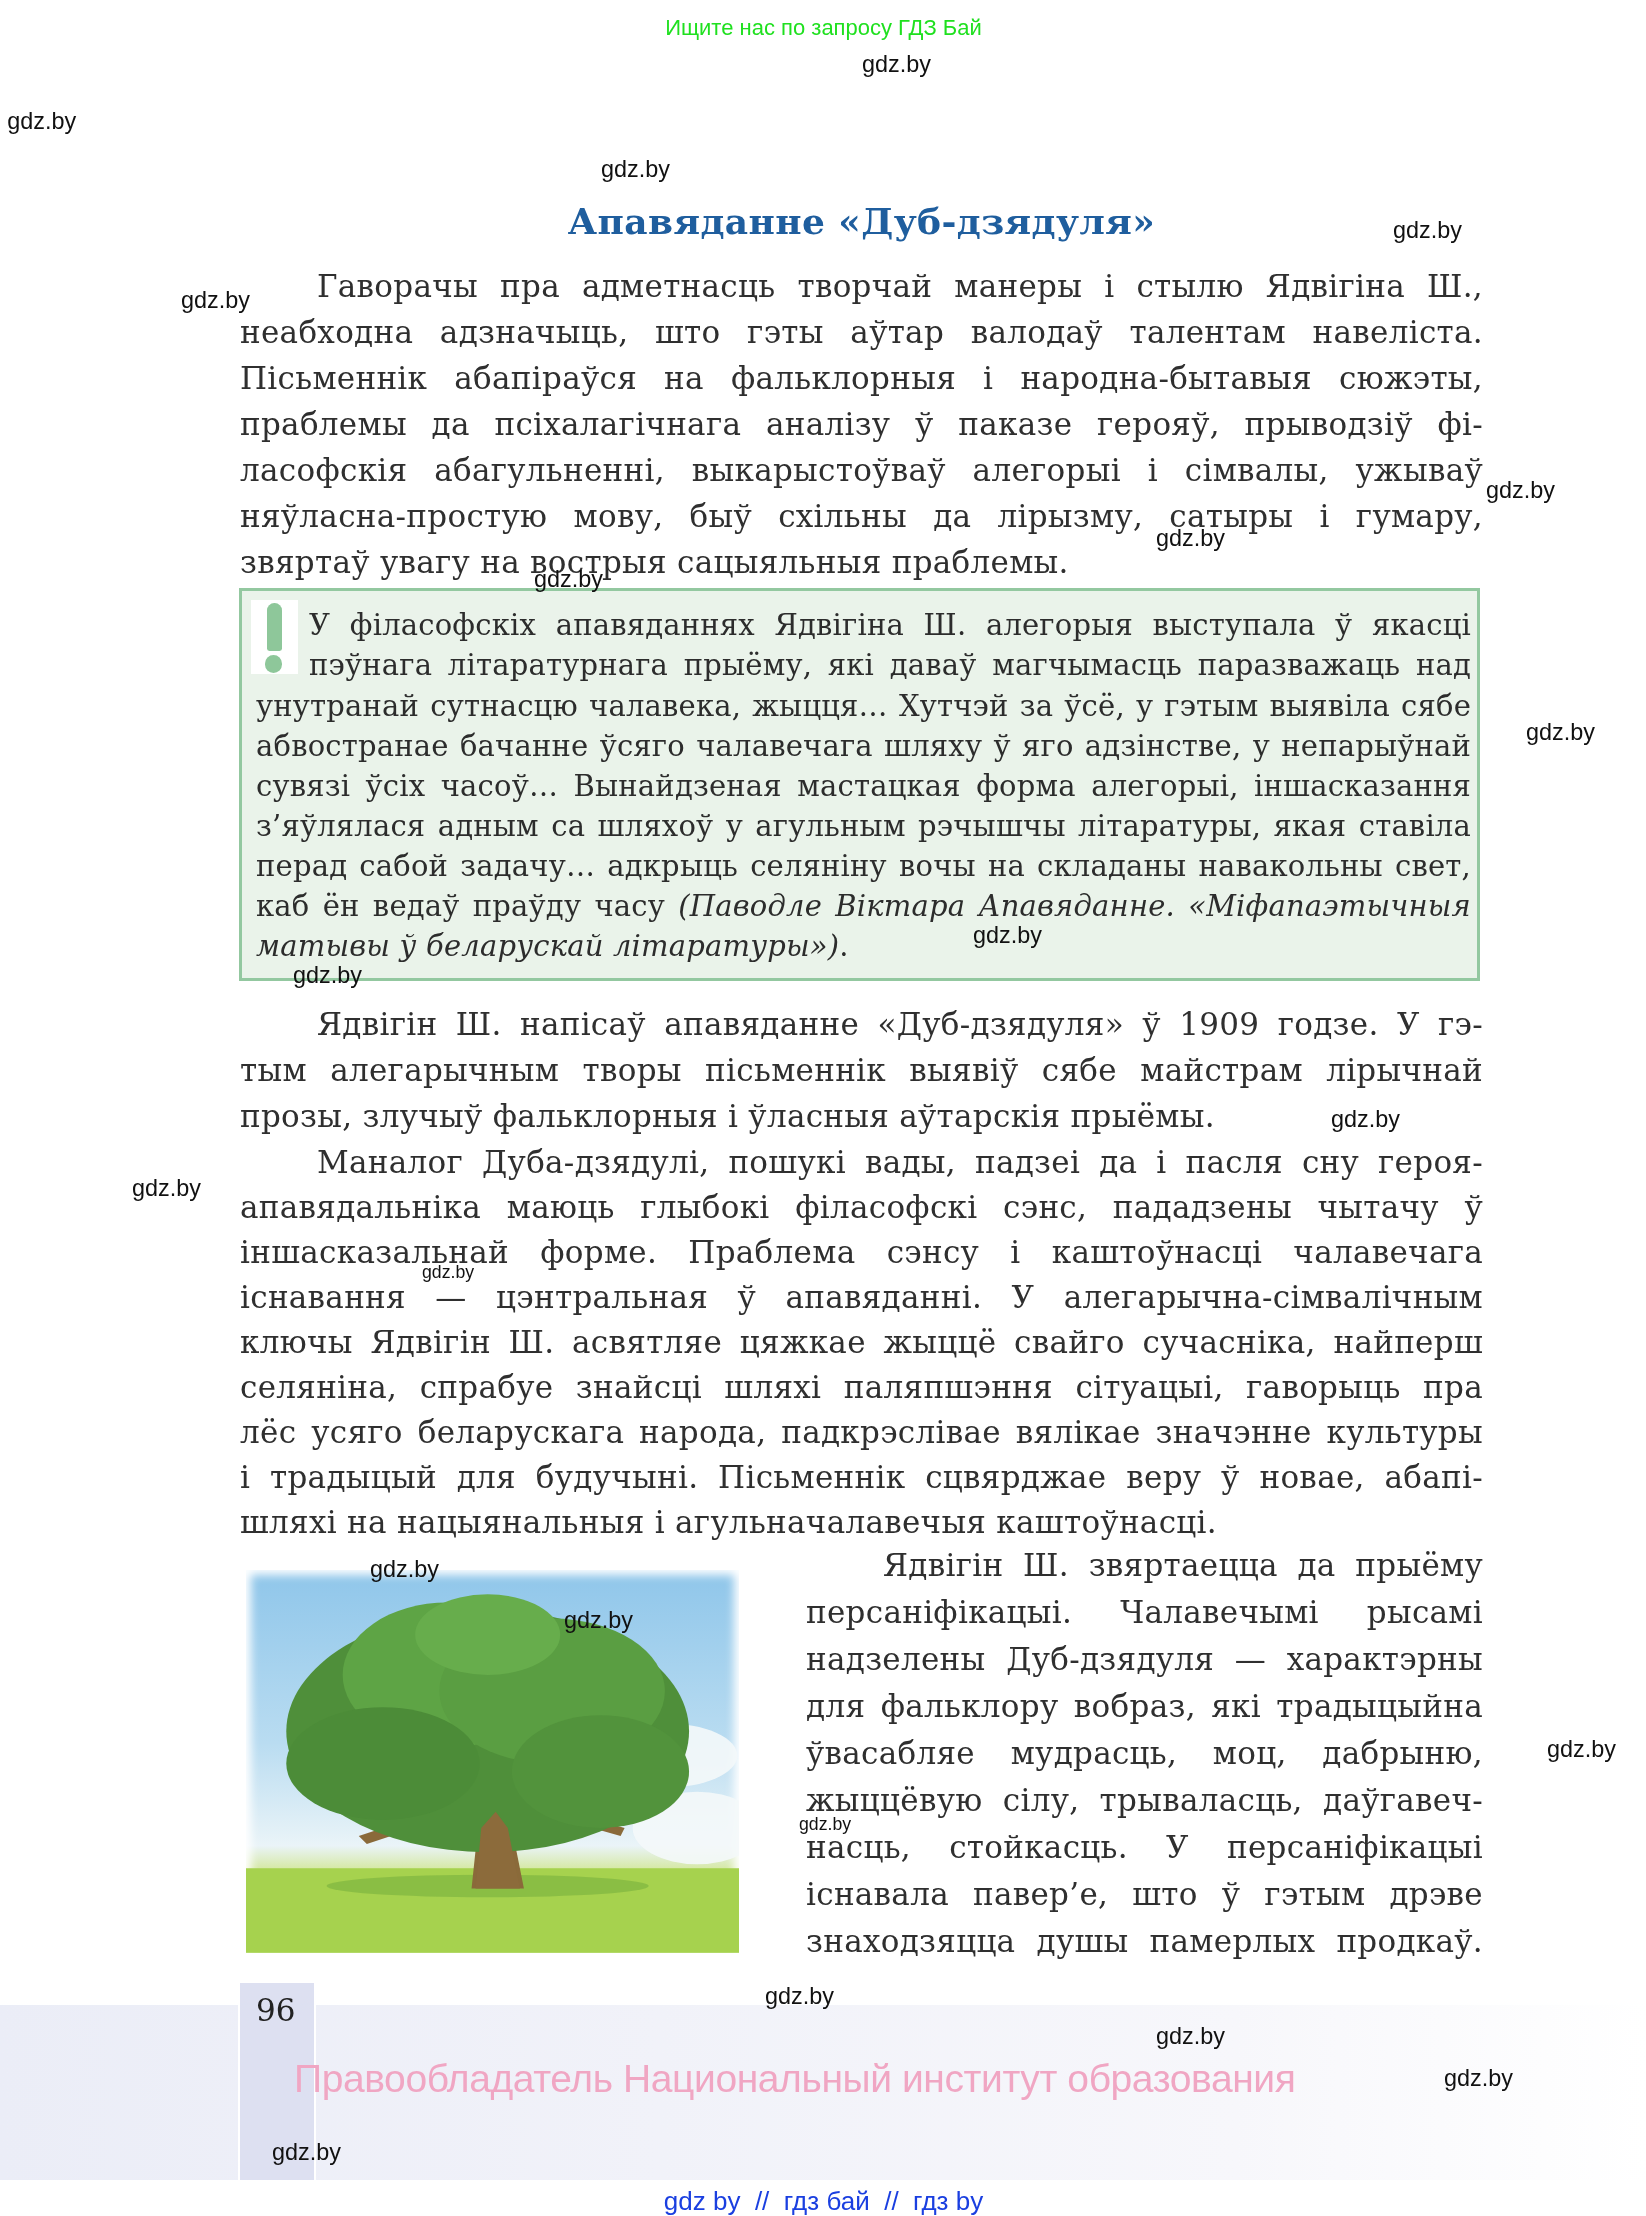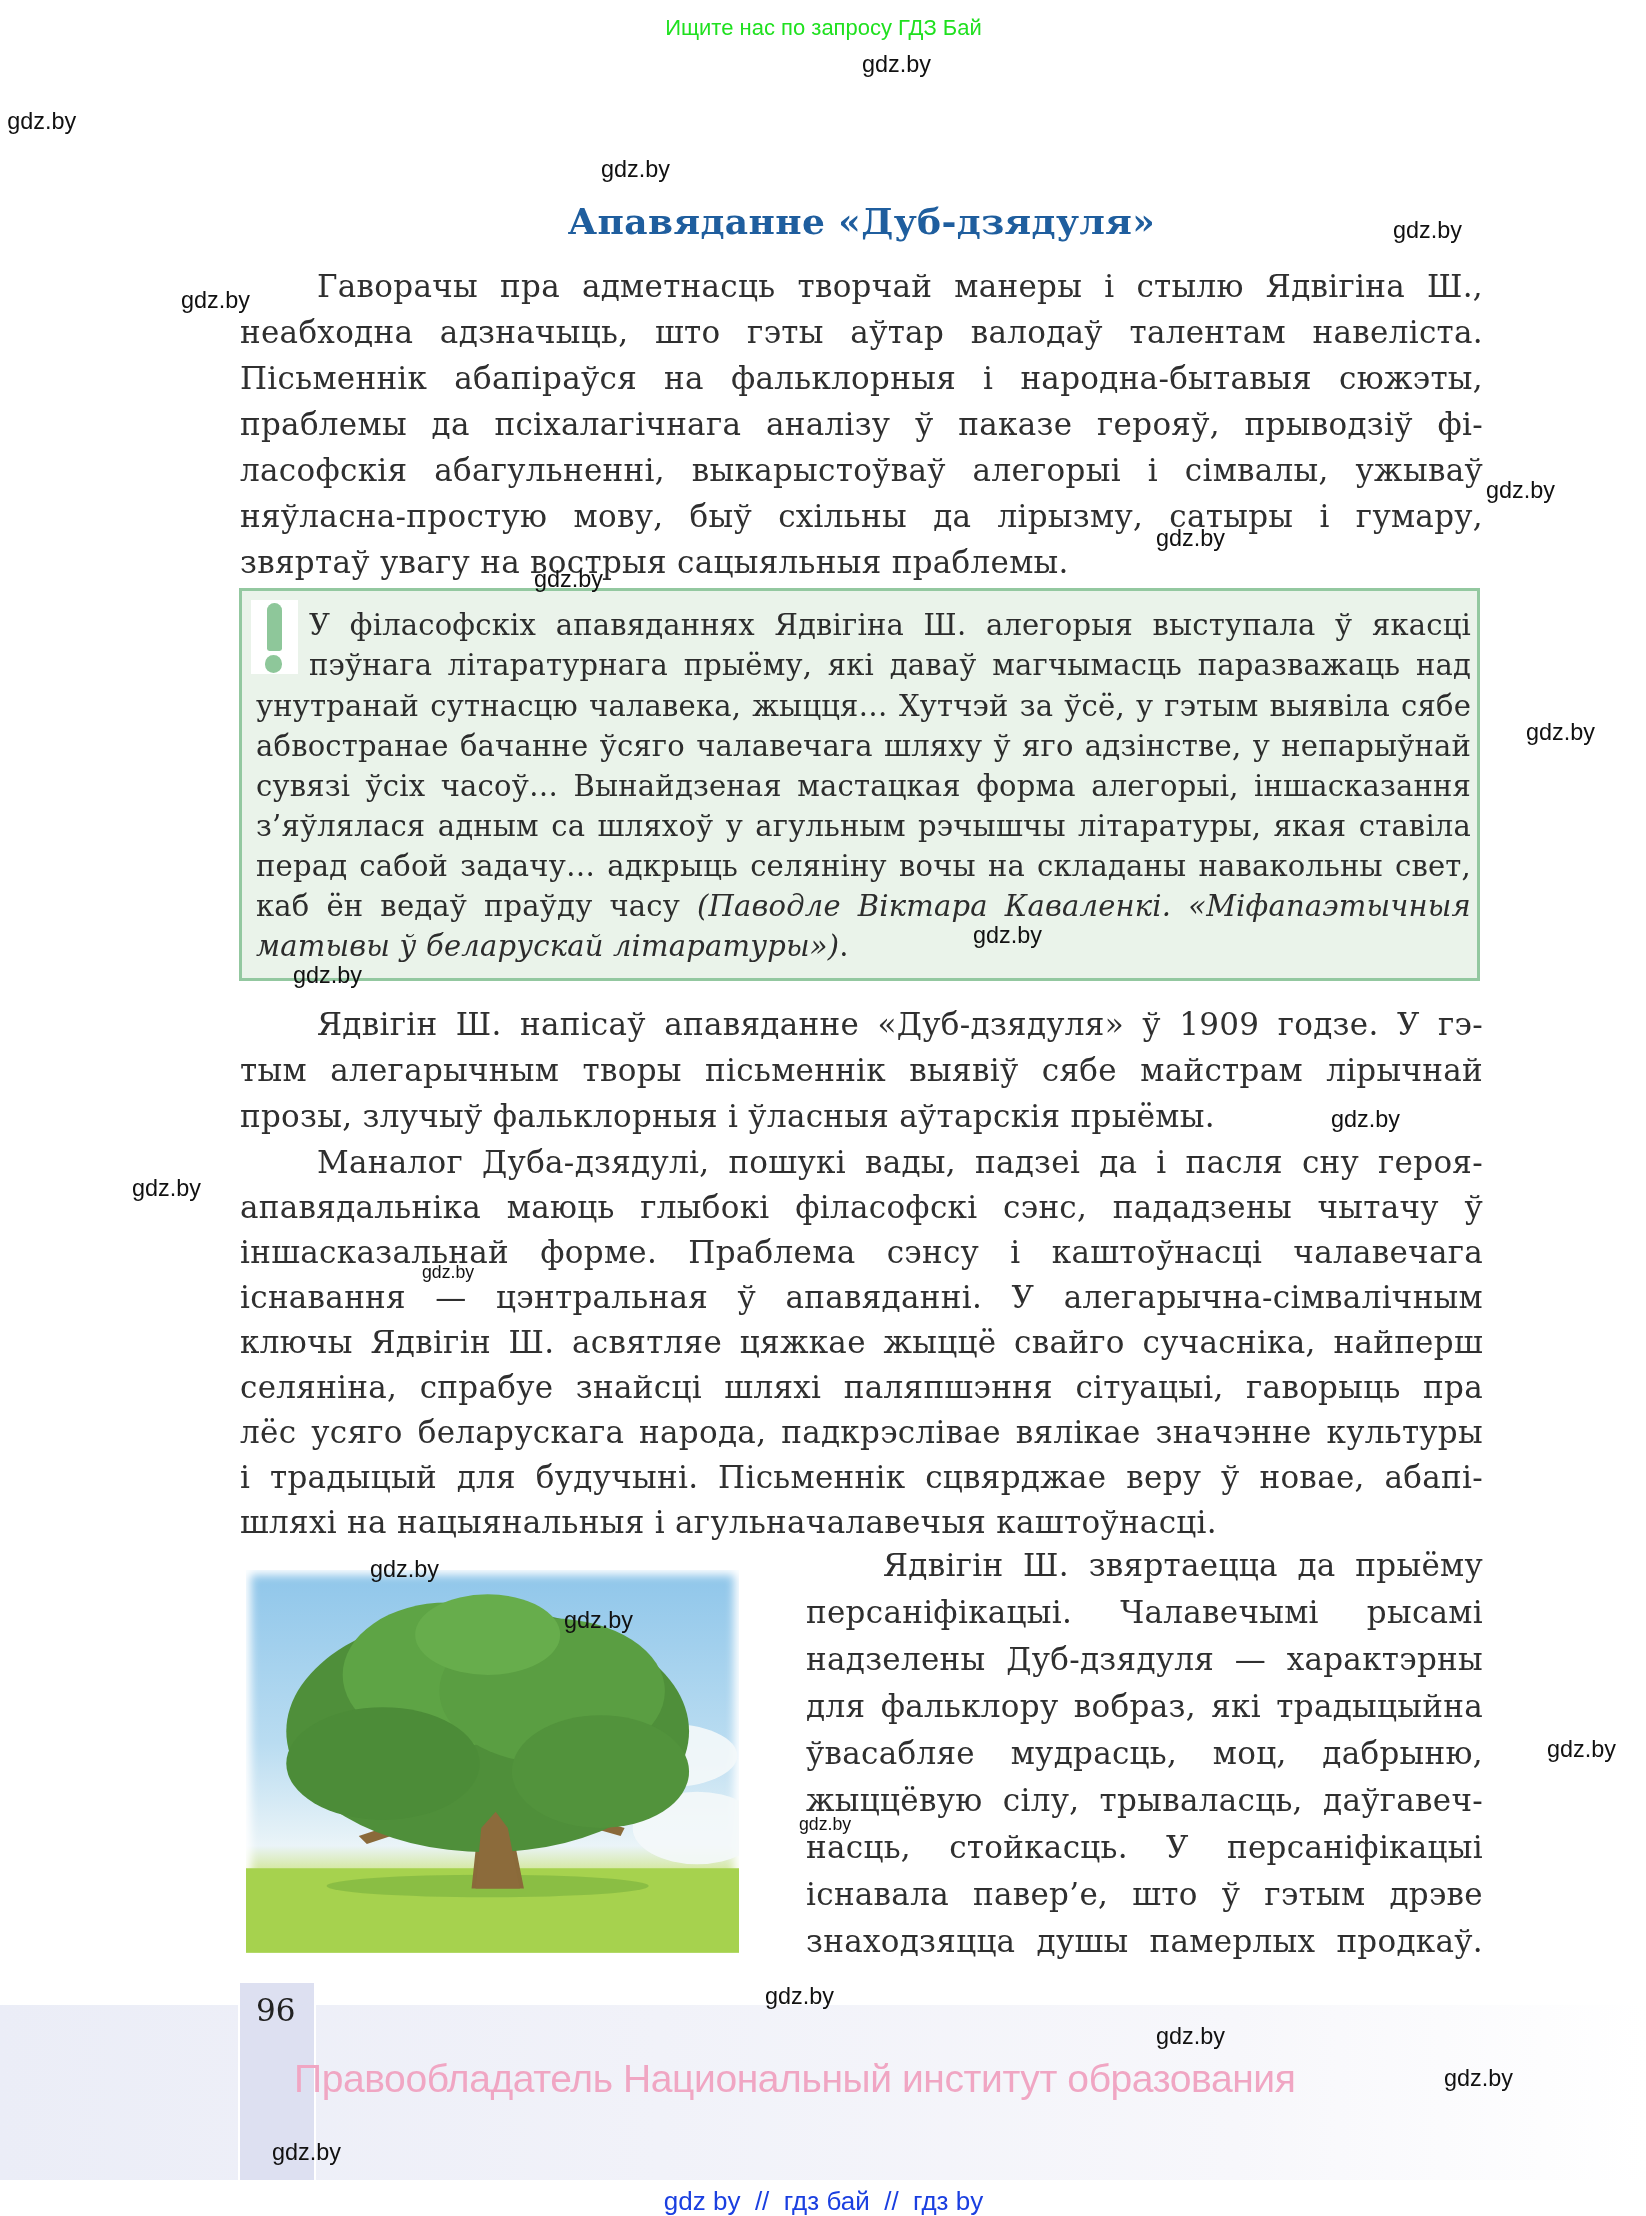--- a/index.html
+++ b/index.html
@@ -106,21 +106,21 @@
 <div class="abs note-text" style="left:309px; top:605px; width:1162px;">
   <span class="ln">У філасофскіх апавяданнях Ядвігіна Ш. алегорыя выступала ў якасці</span>
   <span class="ln">пэўнага літаратурнага прыёму, які даваў магчымасць паразважаць над</span>
 </div>
 <div class="abs note-text" style="left:256px; top:686px; width:1215px;">
   <span class="ln">унутранай сутнасцю чалавека, жыцця… Хутчэй за ўсё, у гэтым выявіла сябе</span>
   <span class="ln">абвостранае бачанне ўсяго чалавечага шляху ў яго адзінстве, у непарыўнай</span>
   <span class="ln">сувязі ўсіх часоў… Вынайдзеная мастацкая форма алегорыі, іншасказання</span>
   <span class="ln">з’яўлялася адным са шляхоў у агульным рэчышчы літаратуры, якая ставіла</span>
   <span class="ln">перад сабой задачу… адкрыць селяніну вочы на складаны навакольны свет,</span>
-  <span class="ln"><span>каб ён ведаў праўду часу</span> <i>(Паводле Віктара Каваленкі. «Міфапаэтычныя</i></span>
+  <span class="ln"><span>каб ён ведаў праўду часу</span> <i>(Паводле Віктара Апавяданне. «Міфапаэтычныя</i></span>
   <span class="ln last"><i>матывы ў беларускай літаратуры»)</i><span>.</span></span>
 </div>
 
 <div class="abs body-text" style="left:240px; top:1001px; width:1243px;">
   <span class="ln indent">Ядвігін Ш. напісаў апавяданне «Дуб-дзядуля» ў 1909 годзе. У гэ-</span>
   <span class="ln">тым алегарычным творы пісьменнік выявіў сябе майстрам лірычнай</span>
   <span class="ln last">прозы, злучыў фальклорныя і ўласныя аўтарскія прыёмы.</span>
 </div>
 
 <div class="abs body-text" style="left:240px; top:1140px; width:1243px; line-height:45px;">

